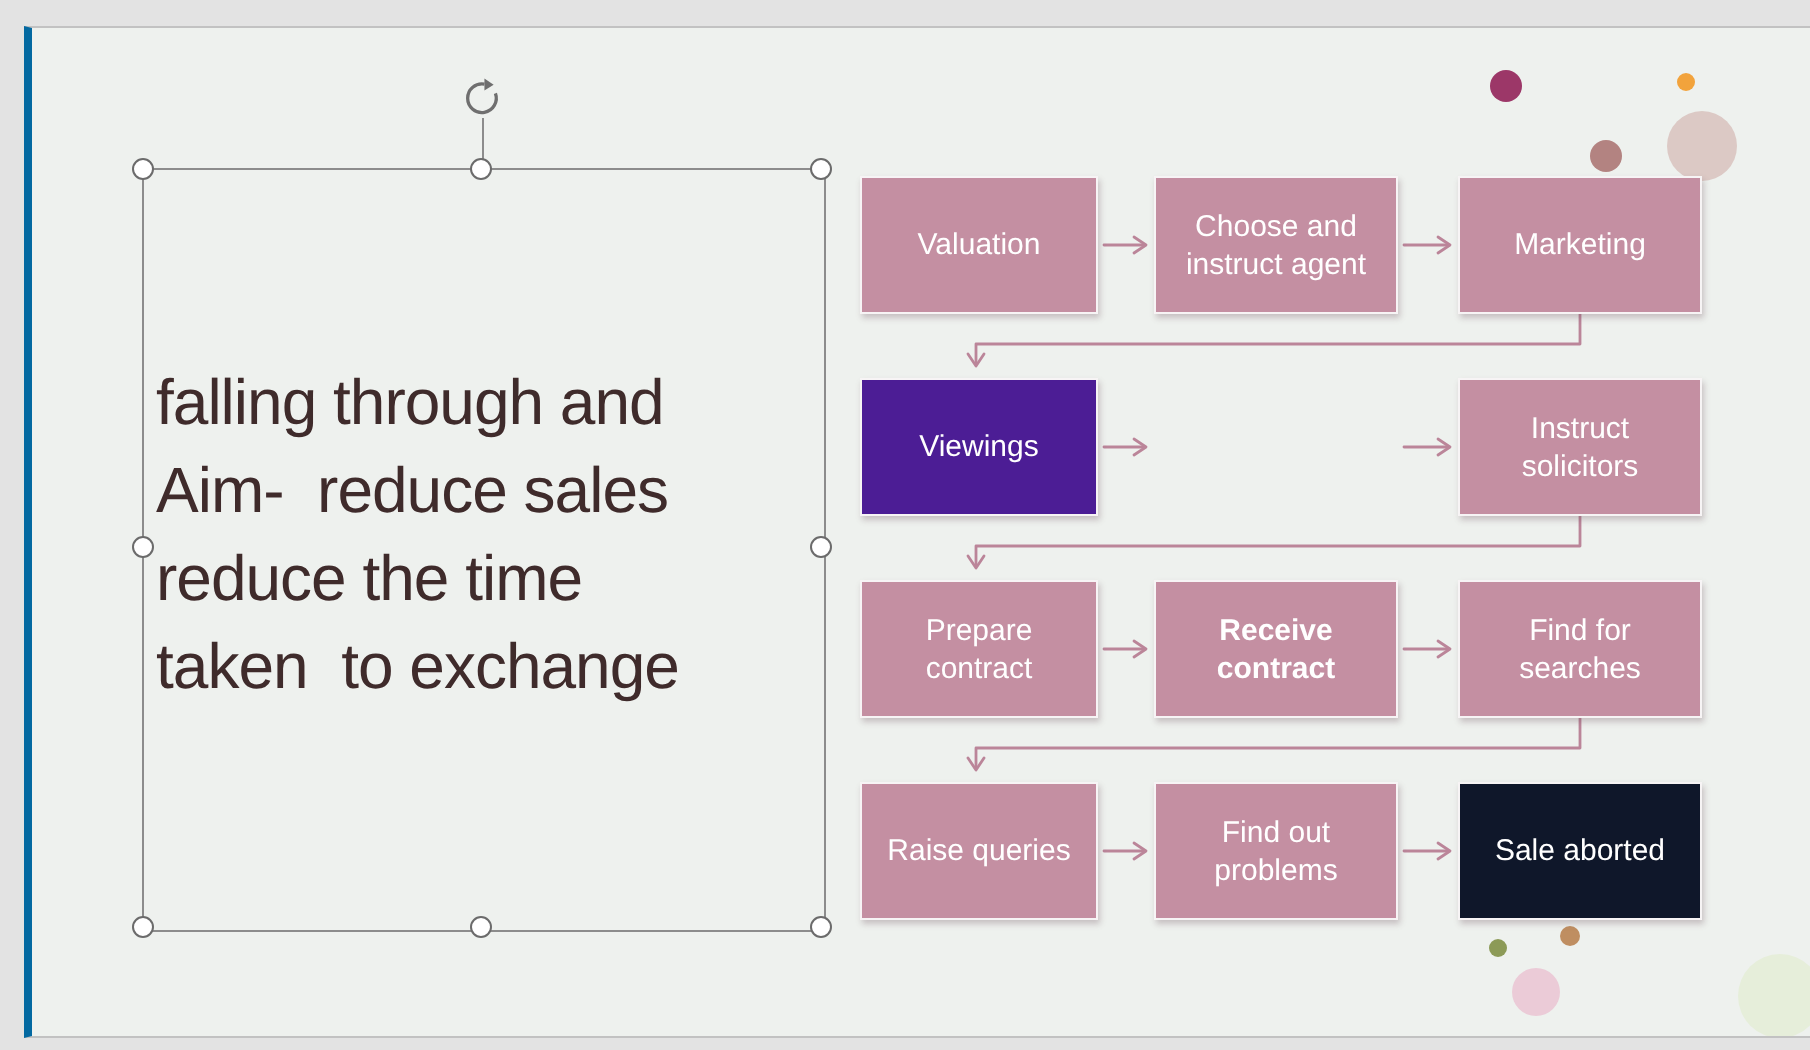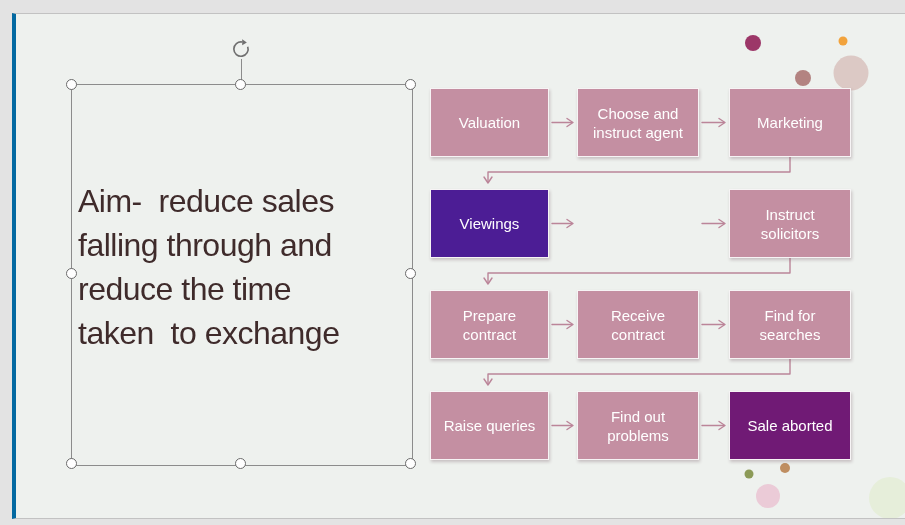--- a/index.html
+++ b/index.html
@@ -83,41 +83,41 @@
         <polyline points="468,365 472,371 476,365"></polyline>
     </g>
   </svg>
 
   <div class="fbox r0 c0" style="background-color: rgb(196, 143, 162);">Valuation</div>
   <div class="fbox r0 c1" style="background-color: rgb(196, 143, 162);">Choose and instruct agent</div>
   <div class="fbox r0 c2" style="background-color: rgb(196, 143, 162);">Marketing</div>
   <div class="fbox r1 c0" style="background-color: #4c1d95; text-align: center;">Viewings</div>
   <div class="fbox r2 c0" style="background-color: rgb(196, 143, 162);">Prepare contract</div>
   <div class="fbox r1 c2" style="background-color: rgb(196, 143, 162);">Instruct solicitors</div>
-  <div class="fbox r2 c1" style="background-color: rgb(196, 143, 162);">Receive contract</div>
+  <div class="fbox r2 c1" style="background-color: rgb(196, 143, 162); font-weight: bold;">Receive contract</div>
   <div class="fbox r2 c2" style="background-color: rgb(196, 143, 162);">Find for searches</div>
   <div class="fbox r3 c0" style="background-color: rgb(196, 143, 162);">Raise queries</div>
   <div class="fbox r3 c1" style="background-color: rgb(196, 143, 162);">Find out problems</div>
-  <div class="fbox r3 c2" style="background-color: #701a75;">Sale aborted</div>
+  <div class="fbox r3 c2" style="background-color: #0f172a;">Sale aborted</div>
 
   <div class="sel-border"></div>
   <div class="rot-stem"></div>
   <svg class="rot-icon" viewBox="0 0 20 20">
     <path d="M16.1 8.8 A6.5 6.5 0 1 1 11.1 4.6" fill="none" stroke="#6f6f6f" stroke-width="1.5"></path>
     <polygon points="11.1,2.1 15.3,4.9 11.1,7.5" fill="#6f6f6f"></polygon>
   </svg>
   <div class="handle" style="left:50px;top:65px;"></div>
   <div class="handle" style="left:219px;top:65px;"></div>
   <div class="handle" style="left:389px;top:65px;"></div>
   <div class="handle" style="left:50px;top:254px;"></div>
   <div class="handle" style="left:389px;top:254px;"></div>
   <div class="handle" style="left:50px;top:444px;"></div>
   <div class="handle" style="left:219px;top:444px;"></div>
   <div class="handle" style="left:389px;top:444px;"></div>
 
   <div class="title-box" style="color: rgb(63, 43, 43);">
+    <div class="title-line">falling through and</div>
     <div class="title-line">Aim-  reduce sales</div>
-    <div class="title-line">falling through and</div>
     <div class="title-line">reduce the time</div>
     <div class="title-line">taken  to exchange</div>
   </div>
 
 </div>
 
 </body></html>

